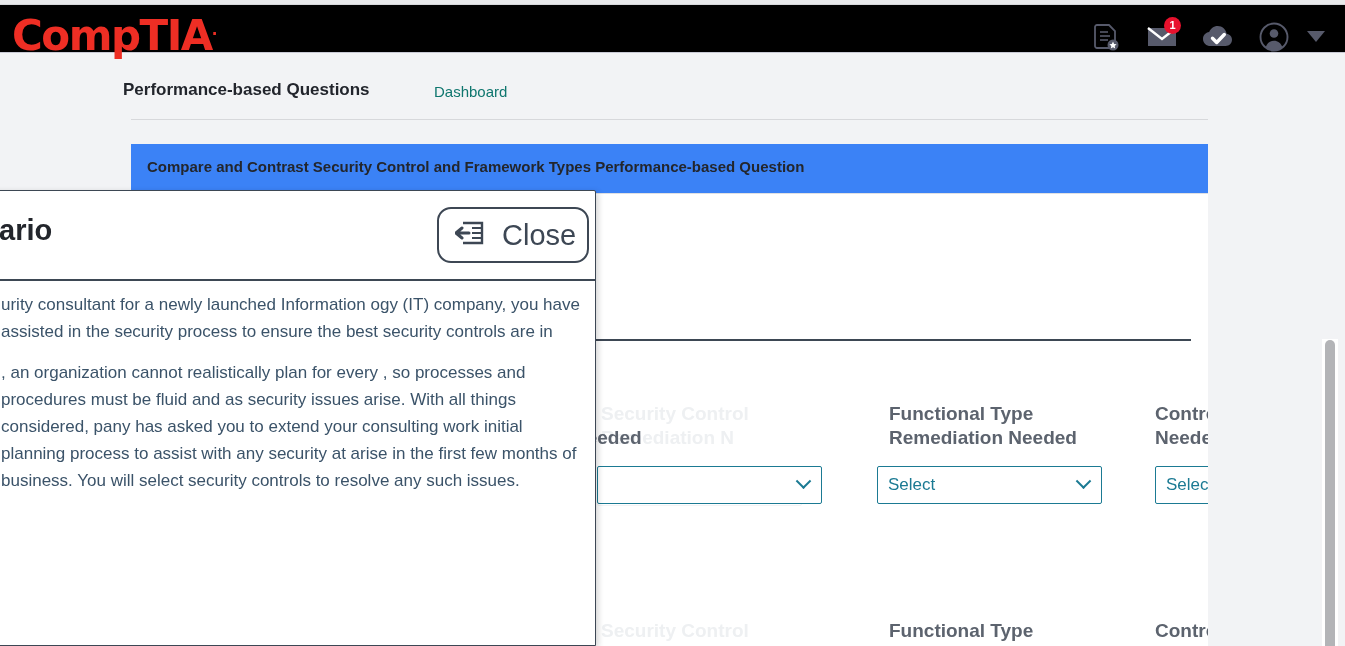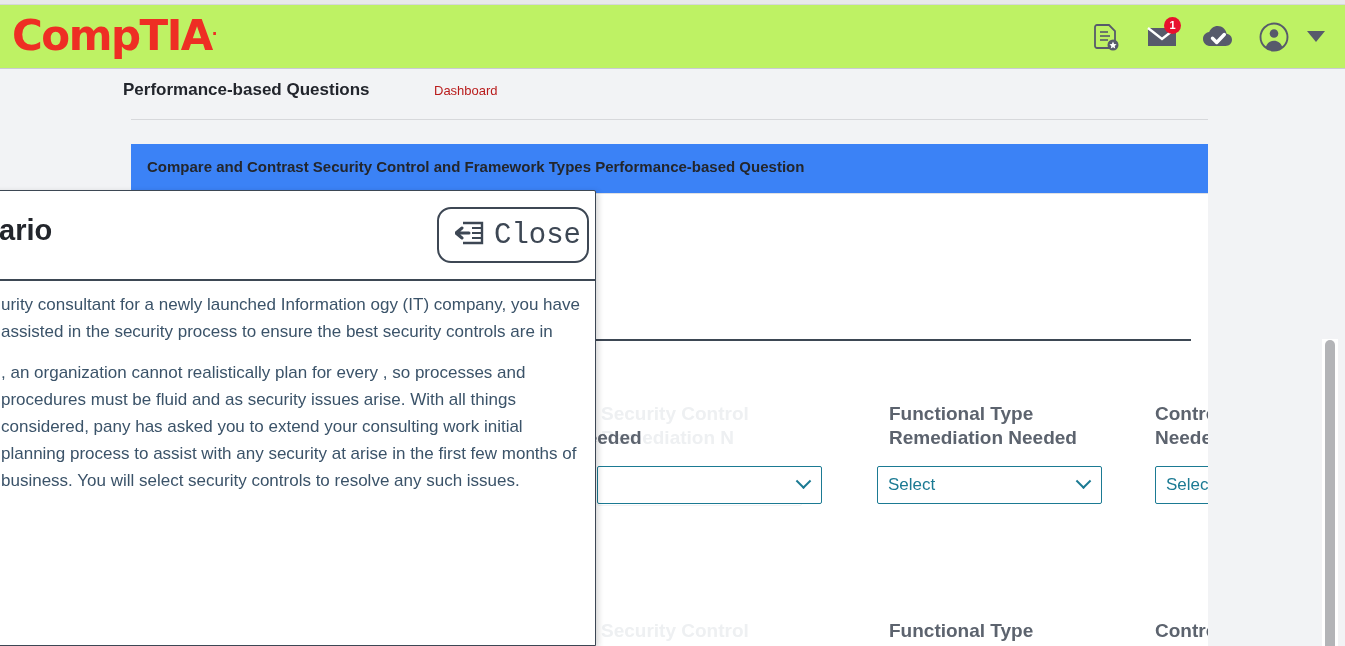--- a/index.html
+++ b/index.html
@@ -18,22 +18,22 @@
     top: 0; left: 0;
     width: 1345px; height: 5px;
     background: #e8e9eb;
     border-bottom: 1px solid #d6d7da;
   }
 
   
   .app-header {
     position: absolute;
     top: 5px; left: 0;
-    width: 1345px; height: 64px;
-    background: #bef264;
+    width: 1345px; height: 48px;
+    background: #000000;
     border-bottom: 1px solid #c9cad5;
   }
 
   .logo {
     position: absolute;
     left: 12px; top: 6px;
     font-size: 42px;
     font-weight: bold;
     letter-spacing: -1.5px;
     color: #ee2e24;
@@ -93,23 +93,23 @@
     white-space: nowrap;
     cursor: pointer;
   }
   .tab.active {
     left: -8px;
     font-weight: bold;
     color: #22252c;
   }
   .tab.inactive {
     left: 303px;
-    color: #b91c1c;
+    color: #0f766e;
     font-weight: normal;
-    font-size: 13px;
+    font-size: 15px;
     top: 5px;
   }
 
   
   .card {
     position: absolute;
     left: 131px; top: 144px;
     width: 1077px; height: 502px;
     background: #3b82f6;
   }
@@ -308,24 +308,23 @@
   }
   .close-btn {
     position: absolute;
     left: 566px; top: 16px;
     width: 152px; height: 56px;
     border: 2px solid #3d4754;
     border-radius: 14px;
     background: #ffffff;
     display: flex;
     align-items: center;
-    gap: 9px;
+    gap: 17px;
     padding-left: 16px;
     cursor: pointer;
-    font-family: Liberation Mono, monospace;
   }
   .close-label {
     font-size: 29px;
     color: #3d4754;
     line-height: 1;
   }
   .modal-hr {
     position: absolute;
     left: 0; top: 88px;
     width: 726px;

